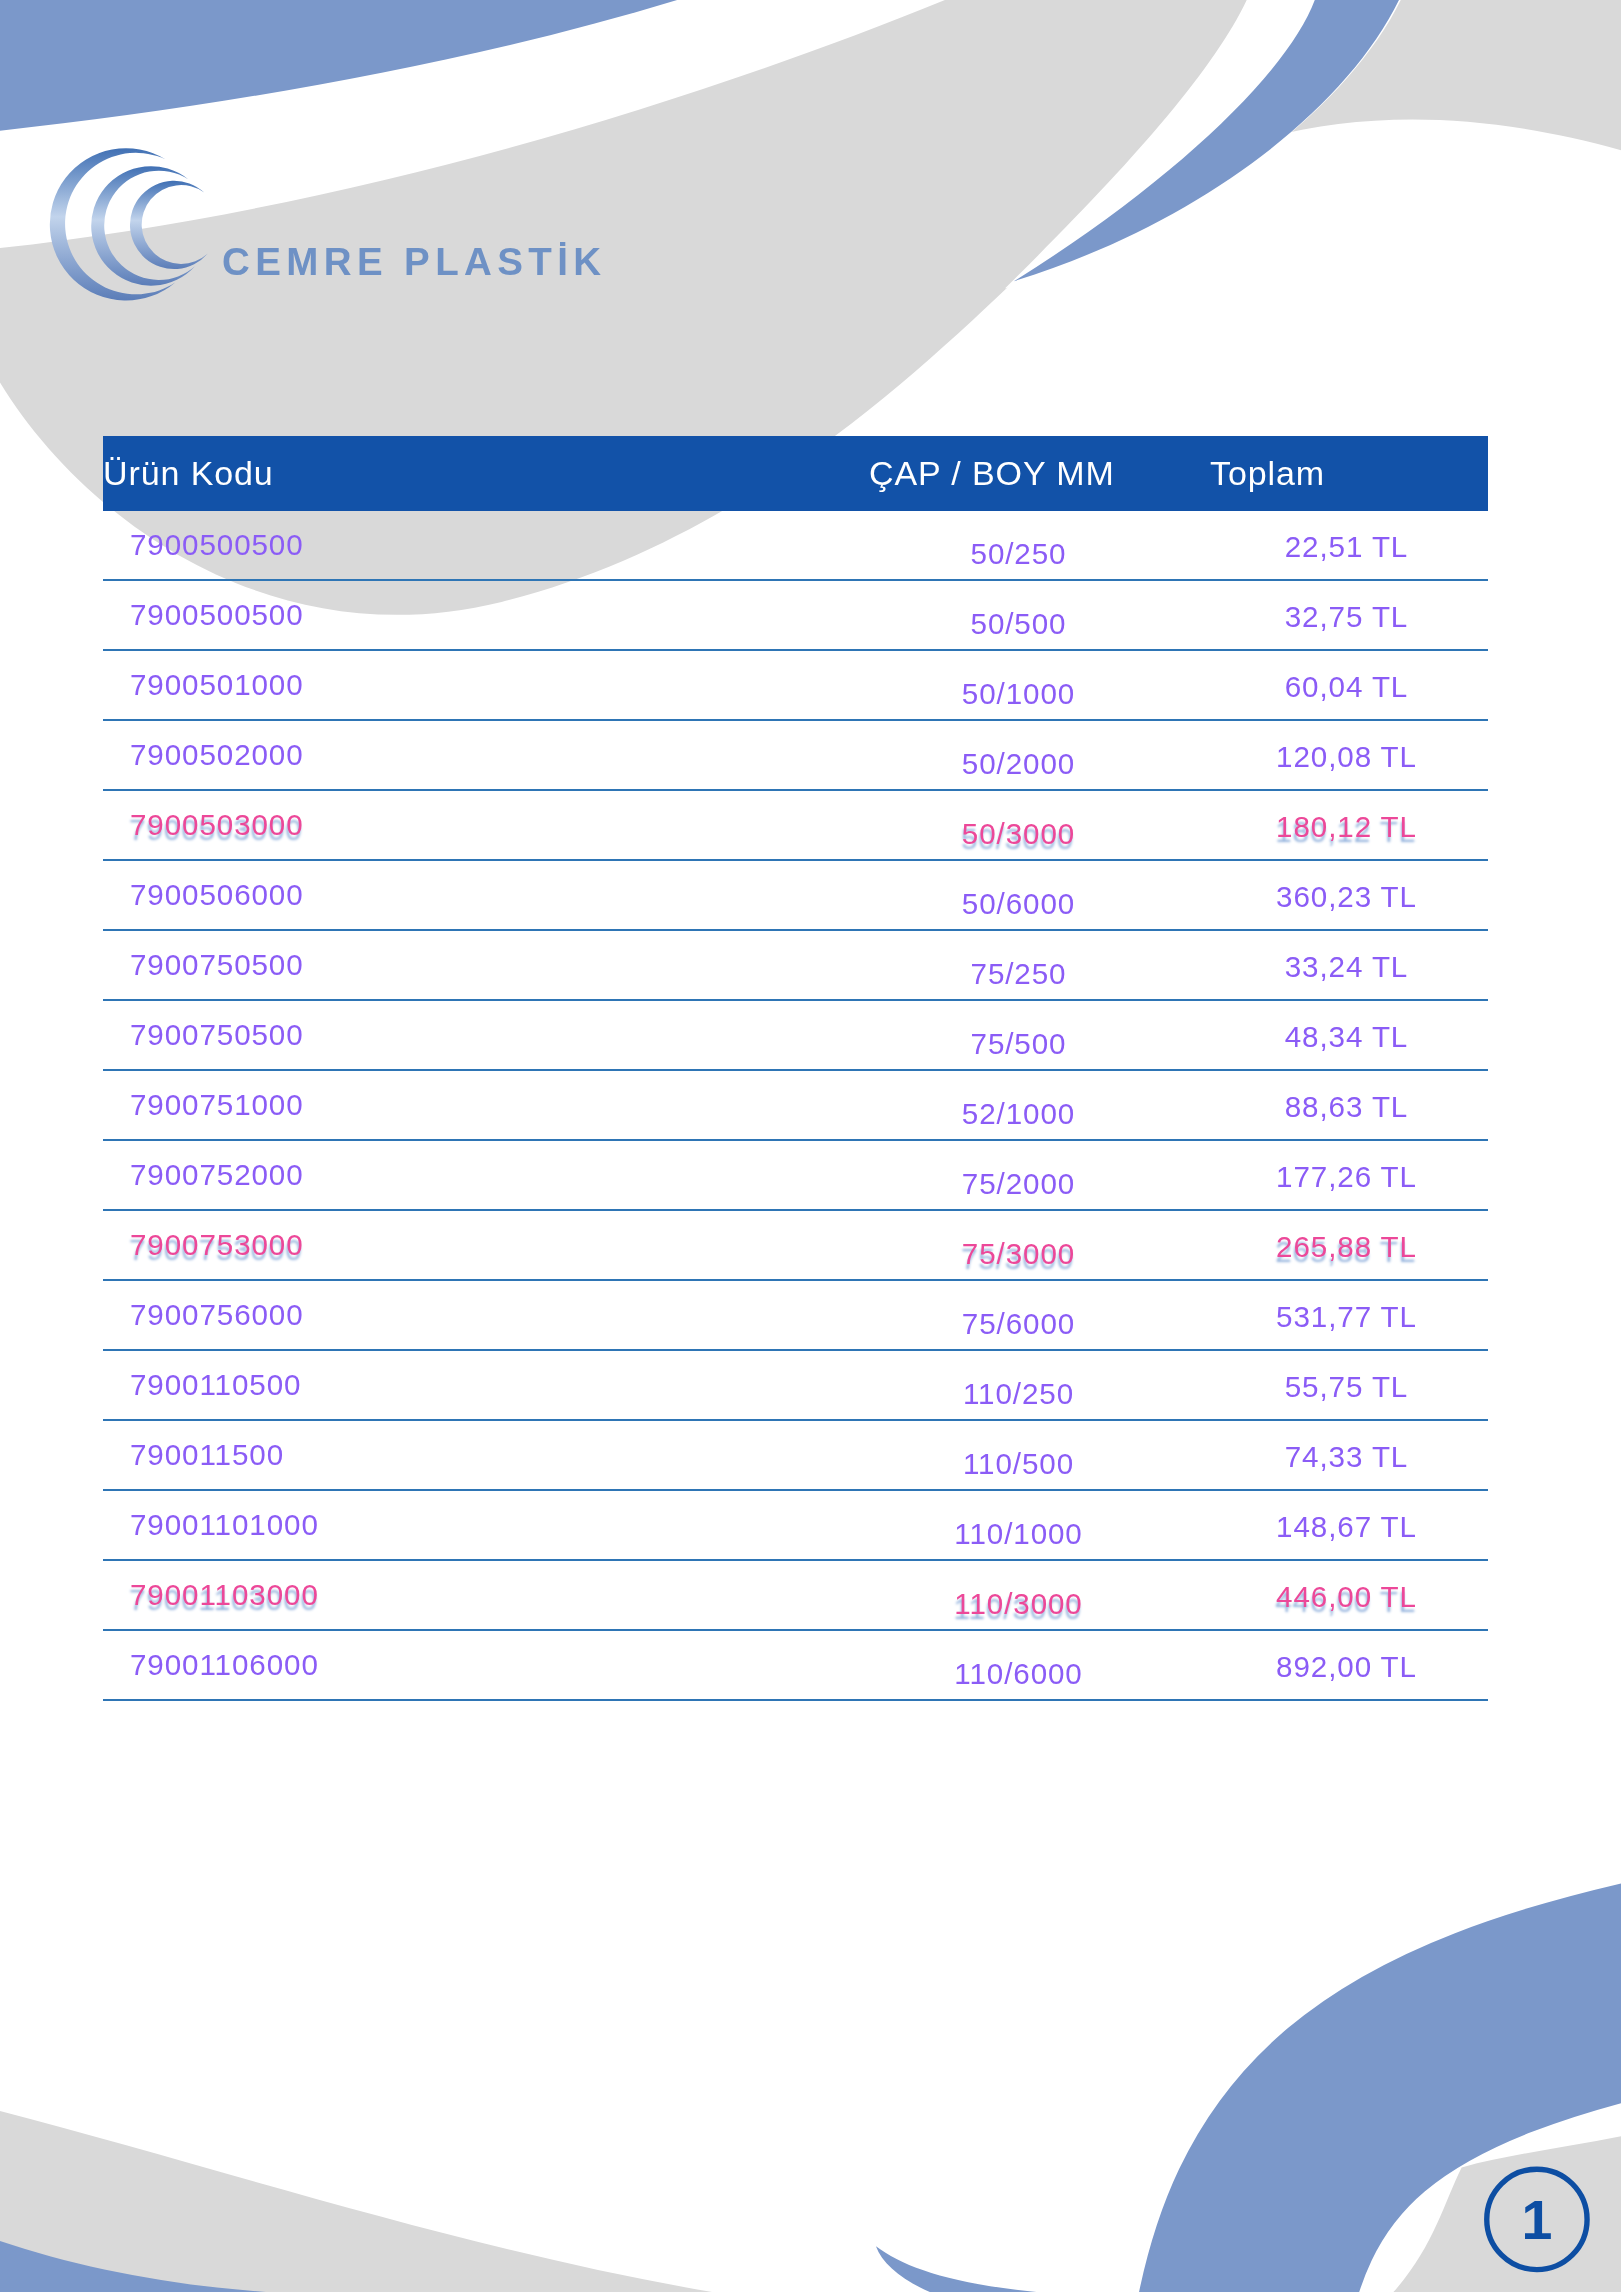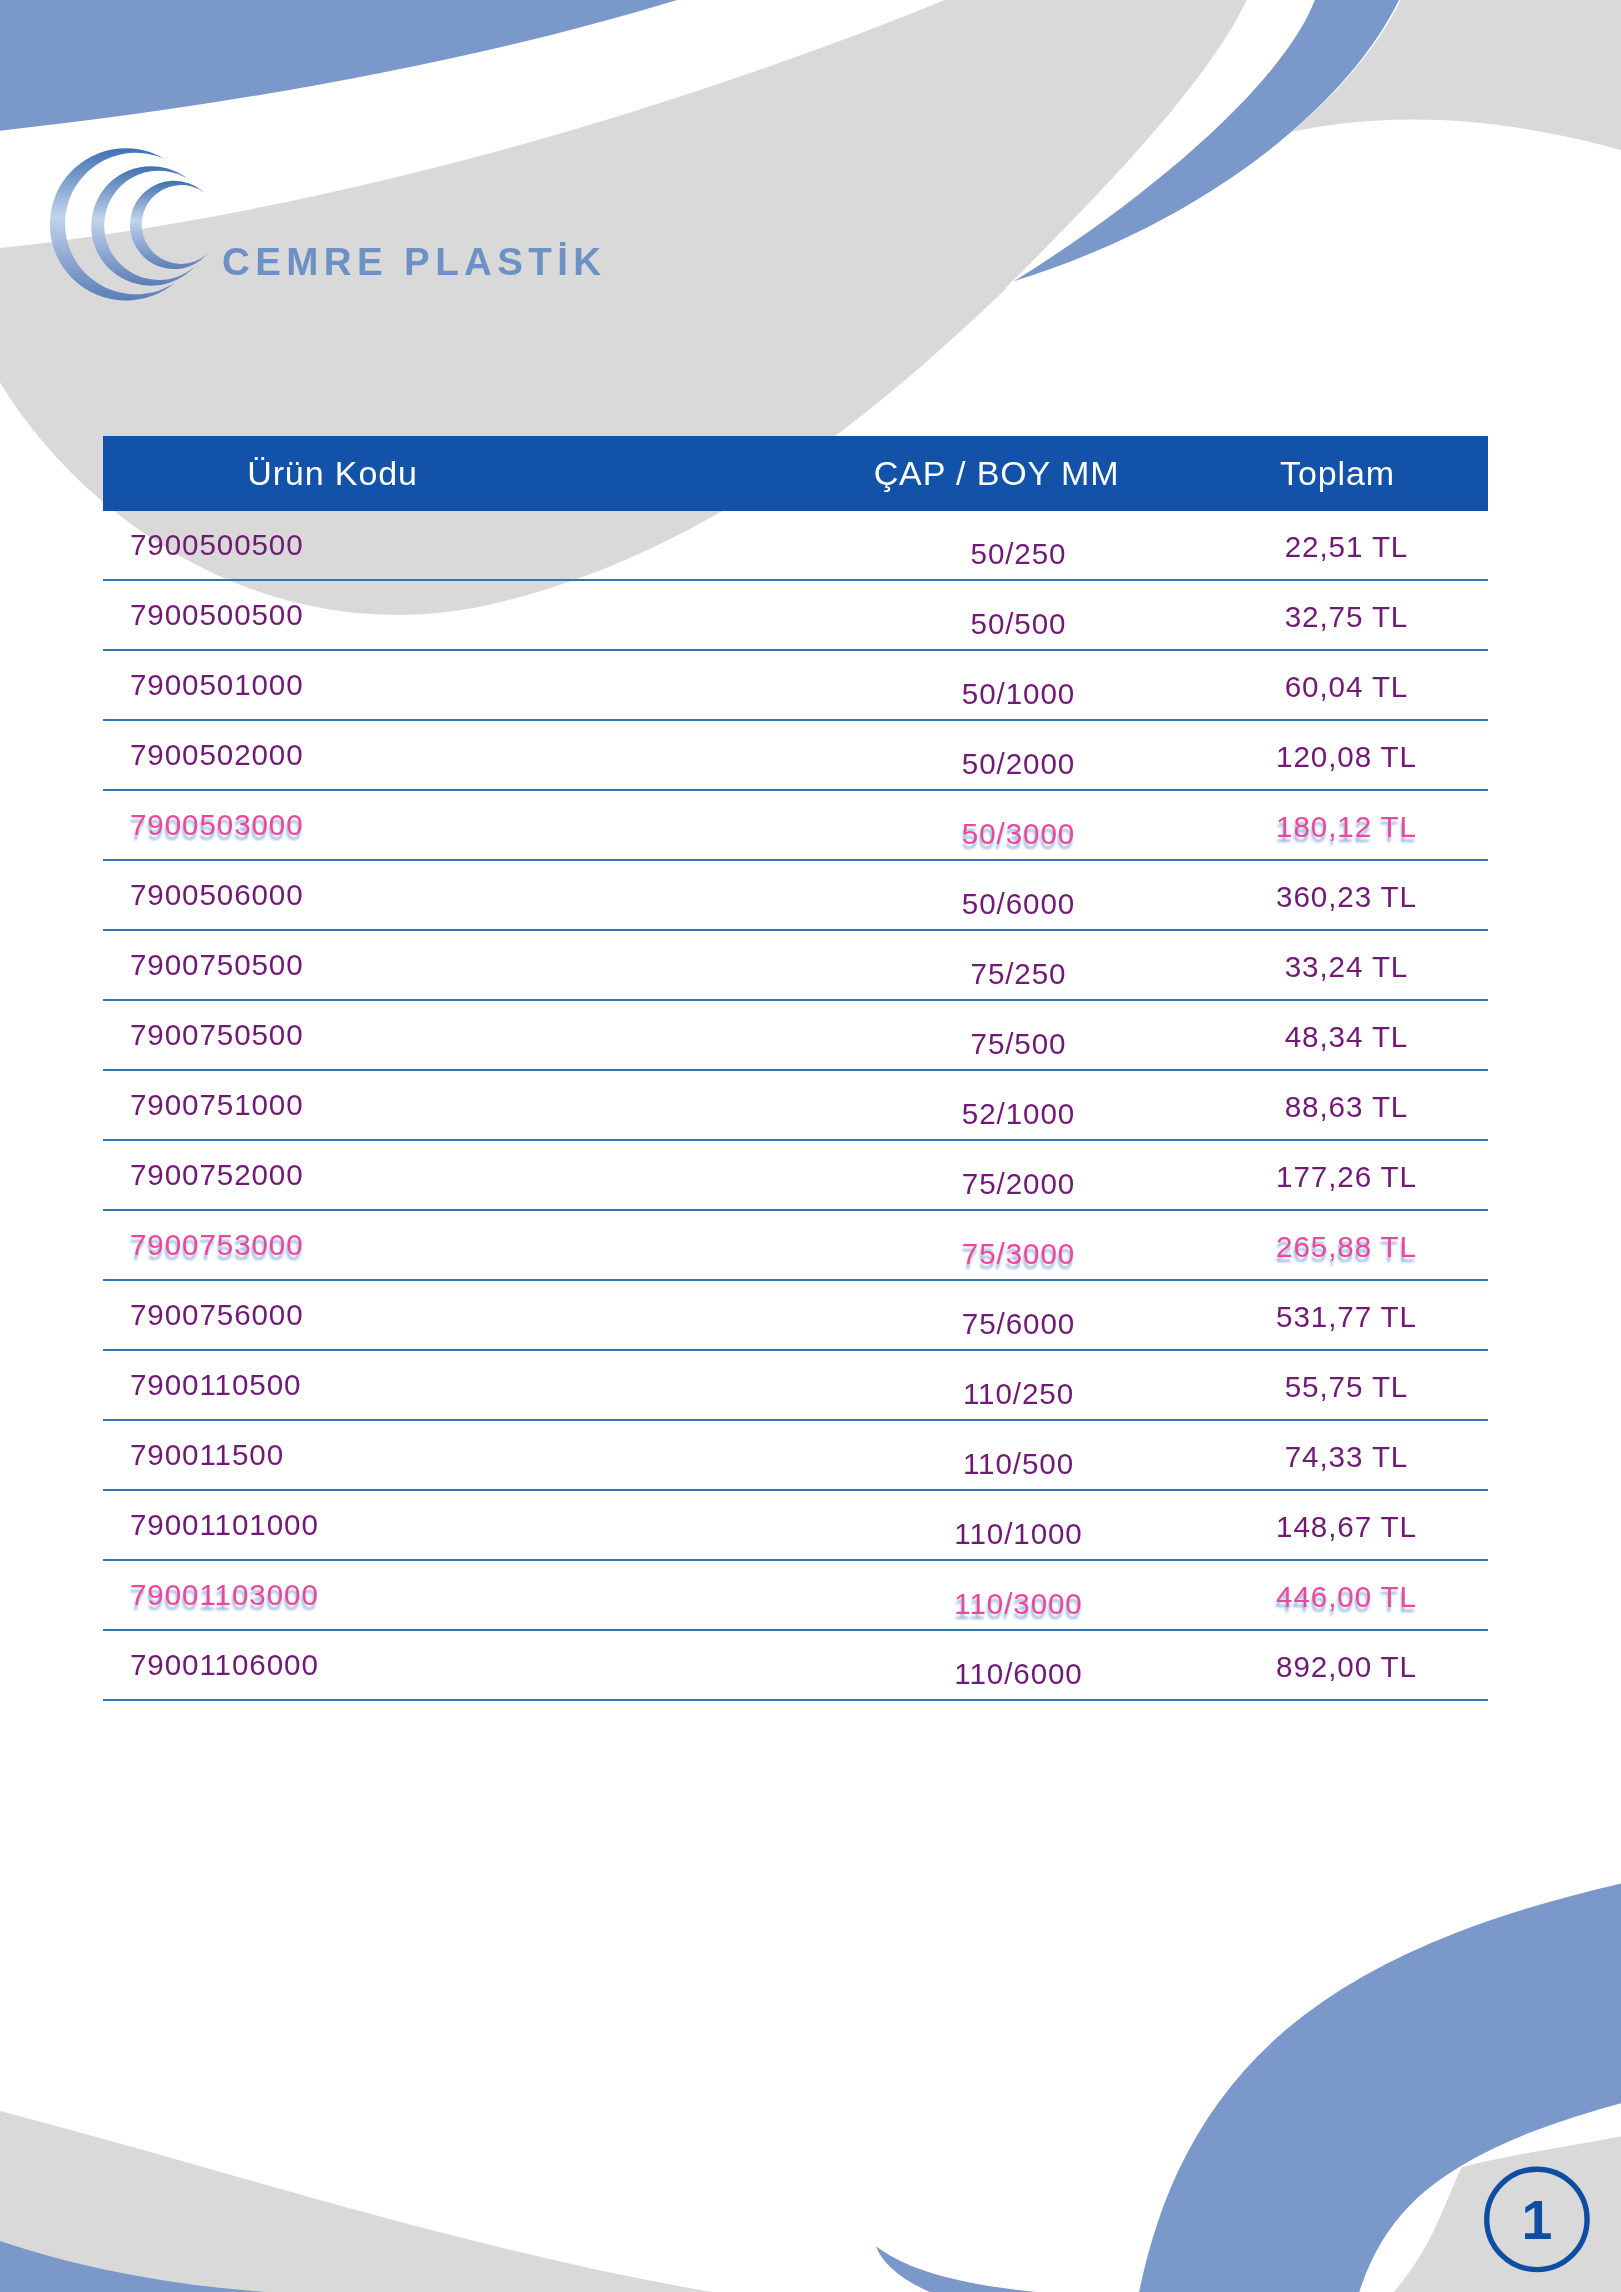--- a/index.html
+++ b/index.html
@@ -31,34 +31,34 @@
   }
   .price-table{
     position:absolute;left:103px;top:436px;width:1385px;
   }
   .thead{
     position:relative;height:75px;
     background:var(--header-bg);
   }
   .th{
     position:absolute;top:0;height:75px;line-height:75px;
-    text-align:center;color:#ffffff;
+    color:#ffffff;
     font-size:34px;font-weight:500;letter-spacing:0.9px;
   }
   .th.c1{left:0;width:459px;}
   .th.c2{left:766px;width:255px;}
   .th.c3{left:1107px;width:255px;}
   .tbody{position:relative;}
   .trow{
     position:relative;height:68px;
     border-bottom:2.7px solid var(--line-blue);
   }
   .cell{
     position:absolute;top:0;
-    font-size:29.6px;line-height:68px;color:#701a75;
+    font-size:29.6px;line-height:68px;color:#8b5cf6;
     letter-spacing:0.9px;white-space:nowrap;
   }
   .cell.code{left:27px;}
   .cell.size{left:788px;width:255px;text-align:center;top:9px;}
   .cell.price{left:1116px;width:255px;text-align:center;top:1.8px;}
   .trow.highlight .cell{
     font-weight:normal;color:#ec4899;
     text-shadow:-0.9px 4.5px 2.7px var(--shadow-blue);
   }
 </style>

